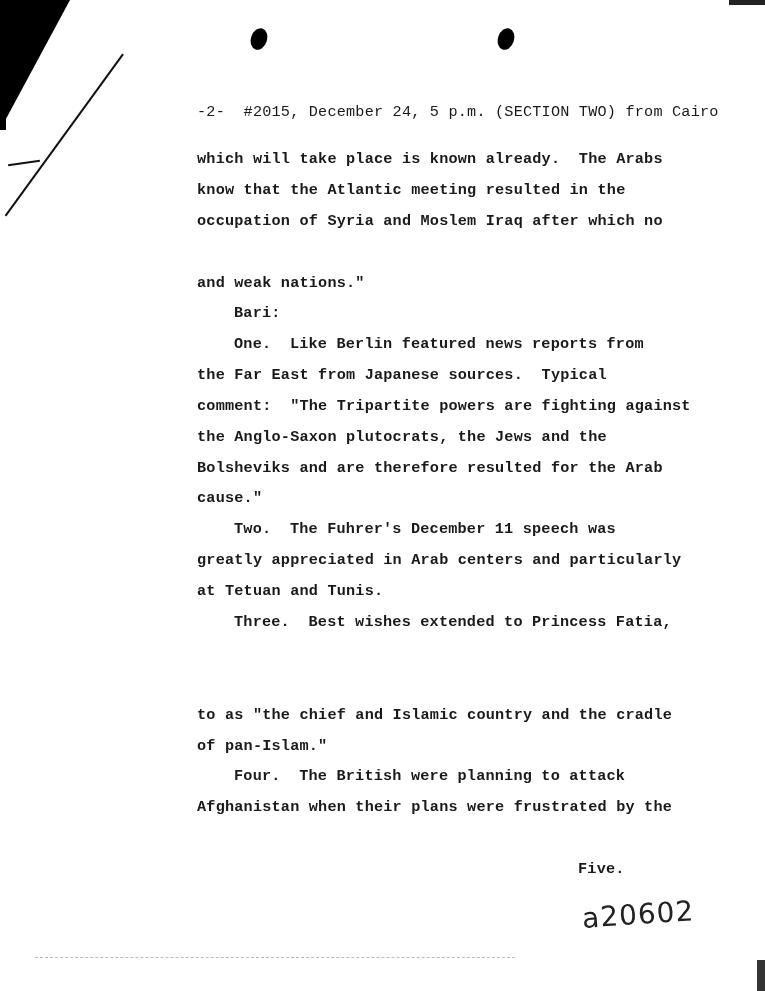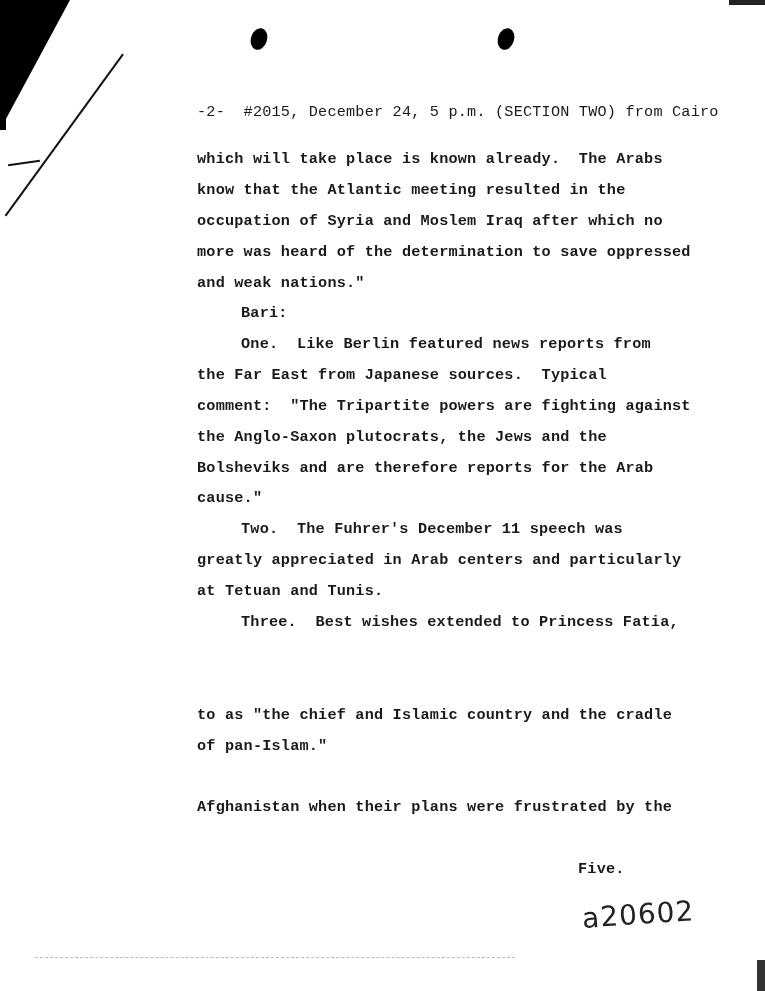--- a/index.html
+++ b/index.html
@@ -42,21 +42,21 @@
       position: absolute; left: 35px; top: 957px; width: 480px; height: 0;
       border-top: 1px dashed #bbb;
     }
     .header-line {
       position: absolute; left: 197px; top: 103px; white-space: pre;
       font-size: 15.2px; letter-spacing: 0.2px;
     }
     .line {
       position: absolute; left: 197px; white-space: pre; font-size: 15.2px; letter-spacing: 0.2px; font-weight: bold;
     }
-    .indent { left: 241px; }
+    .indent { left: 234px; }
     .right-five { left: 578px; }
     .handwritten {
       position: absolute; left: 582px; top: 898px;
       font-family: "DejaVu Sans", sans-serif; font-size: 28px; color: #222;
       transform: rotate(-4deg); letter-spacing: 1px;
     }
   </style>
 </head>
 <body>
 
@@ -69,38 +69,38 @@
   <div class="punch-hole hole-right"></div>
   <div class="top-right-mark"></div>
   <div class="bottom-right-mark"></div>
   <div class="bottom-line"></div>
 
   <div class="header-line">-2-  #2015, December 24, 5 p.m. (SECTION TWO) from Cairo</div>
 
   <div class="line" style="top:150px">which will take place is known already.  The Arabs</div>
   <div class="line" style="top:181px">know that the Atlantic meeting resulted in the</div>
   <div class="line" style="top:212px">occupation of Syria and Moslem Iraq after which no</div>
-  <div class="line" style="top:243px">more was heard of the determination to save oppressed</div>
   <div class="line" style="top:274px">and weak nations."</div>
 
   <div class="line indent" style="top:304px">Bari:</div>
 
   <div class="line indent" style="top:335px">One.  Like Berlin featured news reports from</div>
   <div class="line" style="top:366px">the Far East from Japanese sources.  Typical</div>
   <div class="line" style="top:397px">comment:  "The Tripartite powers are fighting against</div>
   <div class="line" style="top:428px">the Anglo-Saxon plutocrats, the Jews and the</div>
-  <div class="line" style="top:459px">Bolsheviks and are therefore reports for the Arab</div>
+  <div class="line" style="top:459px">Bolsheviks and are therefore resulted for the Arab</div>
   <div class="line" style="top:489px">cause."</div>
 
   <div class="line indent" style="top:520px">Two.  The Fuhrer's December 11 speech was</div>
   <div class="line" style="top:582px">at Tetuan and Tunis.</div>
   <div class="line" style="top:551px">greatly appreciated in Arab centers and particularly</div>
 
   <div class="line indent" style="top:613px">Three.  Best wishes extended to Princess Fatia,</div>
   <div class="line" style="top:706px">to as "the chief and Islamic country and the cradle</div>
   <div class="line" style="top:737px">of pan-Islam."</div>
 
+  <div class="line indent" style="top:767px">Four.  The British were planning to attack</div>
   <div class="line" style="top:798px">Afghanistan when their plans were frustrated by the</div>
 
   <div class="line right-five" style="top:860px">Five.</div>
 
   <div class="handwritten">a20602</div>
 </div>
 
 </body></html>

